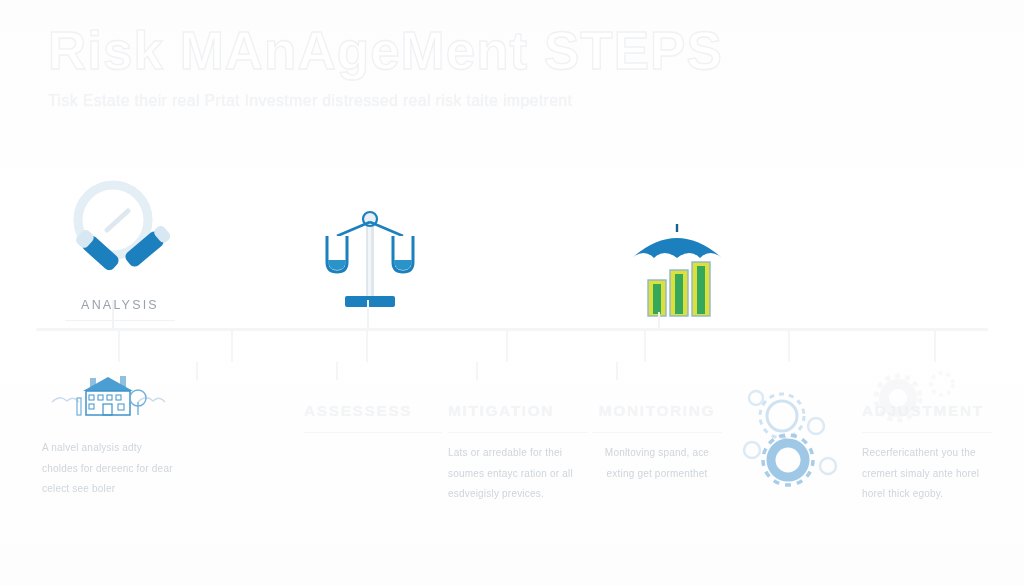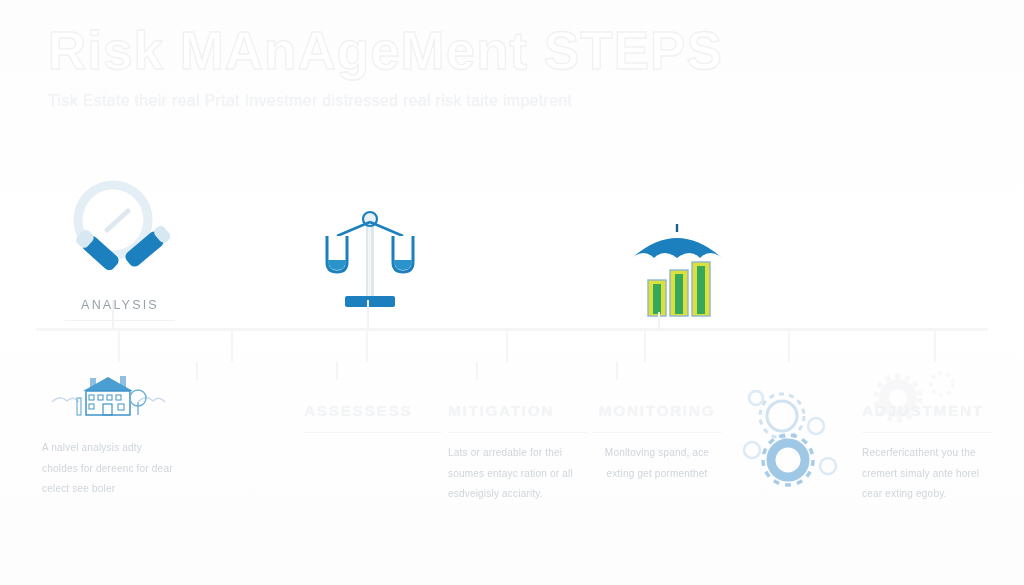--- a/index.html
+++ b/index.html
@@ -175,21 +175,21 @@
     </div>
 
     <div class="col" style="left:304px;width:138px;top:30px;">
       <div class="col-head">ASSESSESS</div>
       <div class="col-rule"></div>
     </div>
 
     <div class="col" style="left:448px;width:140px;top:30px;">
       <div class="col-head">MITIGATION</div>
       <div class="col-rule"></div>
-      <div class="col-body">Lats or arredable for thei soumes entayc ration or all esdveigisly acciarity.</div>
+      <div class="col-body">Lats or arredable for thei soumes entayc ration or all esdveigisly previces.</div>
     </div>
 
     <div class="col centered" style="left:592px;width:130px;top:30px;">
       <div class="col-head">MONITORING</div>
       <div class="col-rule"></div>
       <div class="col-body">Monltoving spand, ace exting get pormenthet</div>
     </div>
 
     <div style="position:absolute;left:736px;top:8px;">
       <svg width="110" height="115" viewBox="0 0 110 115">
@@ -212,17 +212,17 @@
     </div>
 
     <div class="col" style="left:862px;width:130px;top:30px;">
       <svg class="ghost-gears" style="left:2px;top:-34px;" width="120" height="60" viewBox="0 0 120 60">
         <circle cx="34" cy="30" r="14" fill="none" stroke="#f1f2f4" stroke-width="10"></circle>
         <circle cx="34" cy="30" r="22" fill="none" stroke="#f1f2f4" stroke-width="5" stroke-dasharray="5 5"></circle>
         <circle cx="78" cy="16" r="11" fill="none" stroke="#f3f4f6" stroke-width="4" stroke-dasharray="4 4"></circle>
       </svg>
       <div class="col-head">ADJUSTMENT</div>
       <div class="col-rule"></div>
-      <div class="col-body">Recerfericathent you the cremert simaly ante horel cear exting egoby.</div>
+      <div class="col-body">Recerfericathent you the cremert simaly ante horel horel thick egoby.</div>
     </div>
 
   </div>
 </div>
 
 </body></html>

